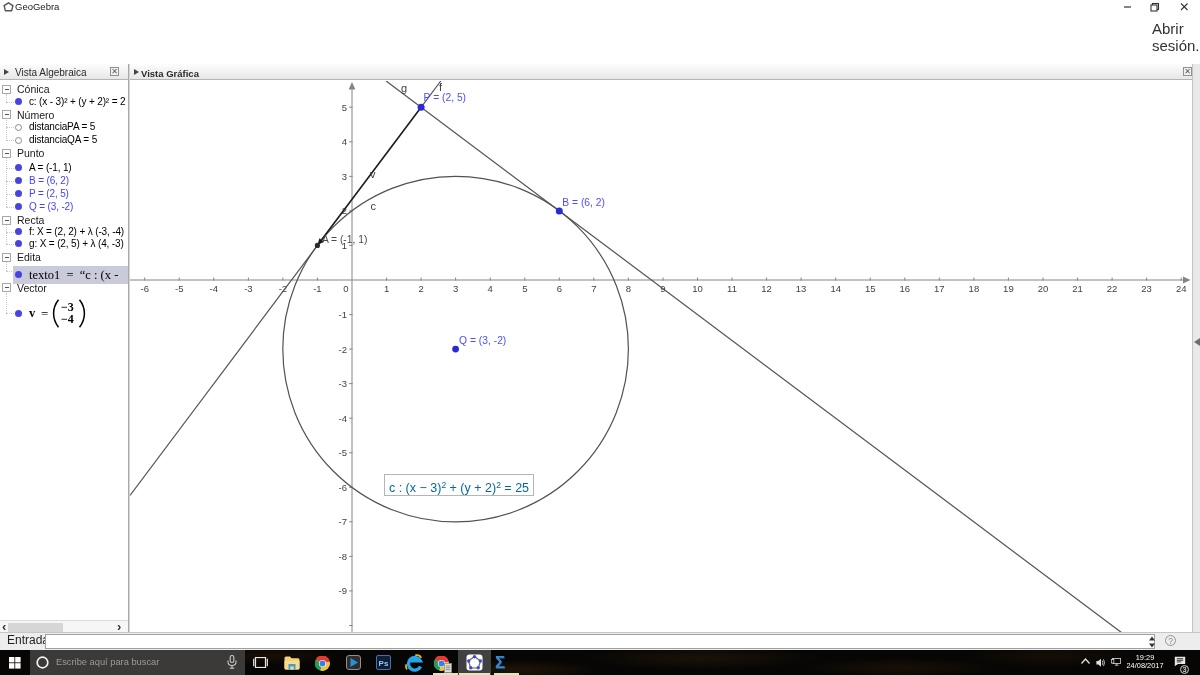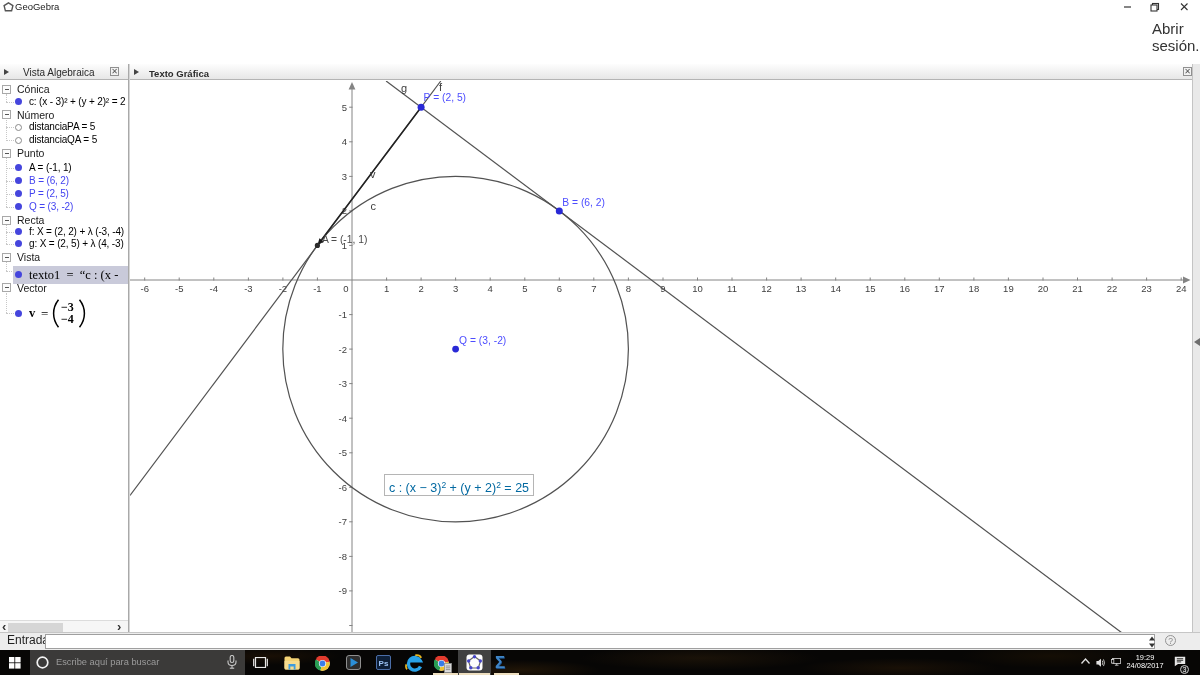--- a/index.html
+++ b/index.html
@@ -20,21 +20,21 @@
 .tbtn .dd{position:absolute;right:-1px;bottom:-1px;width:0;height:0;border-left:4px solid transparent;border-right:4px solid transparent;border-top:6px solid #858585;}
 .tbtn .ddi{position:absolute;right:0.5px;bottom:0.2px;width:0;height:0;border-left:2.8px solid transparent;border-right:2.8px solid transparent;border-top:4.2px solid #fdfdfd;}
 #tb1{border:2px solid #2d3c9d;box-shadow:inset 0 0 0 1.5px #ffffff, inset 0 0 0 4px #2d3c9d;background:#fff;}
 #tb1 svg{left:5px;top:4px;}
 .ubtn{position:absolute;top:3px;height:12px;border:1px solid #9a9a9a;}
 #undoB{left:1136px;width:27px;background:#ebebeb;}
 #redoB{left:1163px;width:28px;background:#c9c9c9;}
 
 .vhead{position:absolute;top:64px;height:16px;background:linear-gradient(#fdfdfd,#e7e7e7);border-bottom:1px solid #b4b4b4;}
 .varrow{position:absolute;top:4.5px;width:0;height:0;border-top:3.5px solid transparent;border-bottom:3.5px solid transparent;border-left:5px solid #444;}
-.vtitle{position:absolute;top:3px;font-size:10px;color:#2a2a2a;margin-left:8px;}
+.vtitle{position:absolute;top:3px;font-size:10px;color:#2a2a2a;}
 .xbox{position:absolute;top:3px;width:9px;height:9px;border:1px solid #909090;background:#f2f2f2;color:#555;font-size:8px;line-height:7px;text-align:center;}
 
 #algpanel{position:absolute;left:0;top:80px;width:128px;height:540px;background:#fff;overflow:hidden;font-size:10px;}
 .grow{position:absolute;left:17px;color:#1a1a1a;white-space:nowrap;font-size:10.5px;}
 .irow{position:absolute;left:29px;font-weight:normal;color:#000;white-space:nowrap;letter-spacing:-0.15px;}
 .blue{color:#4343f0;}
 .mbox{position:absolute;left:2px;width:9px;height:9px;border:1px solid #a8a8a8;background:#fcfcfc;}
 .mbox::after{content:"";position:absolute;left:1.5px;top:3px;width:4px;height:1px;background:#555;}
 .dot{position:absolute;left:15px;width:7px;height:7px;border-radius:50%;background:#4545dd;}
 .odot{position:absolute;left:15px;width:7px;height:7px;border-radius:50%;border:1px solid #8a8a8a;background:#fff;}
@@ -220,21 +220,21 @@
       </svg>
   </div>
 
   <div class="vhead" style="left:0;width:128px">
     <div class="varrow" style="left:4px"></div>
     <span class="vtitle" style="left:15px">Vista Algebraica</span>
     <div class="xbox" style="left:110px">✕</div>
   </div>
   <div class="vhead" style="left:130px;width:1062px">
     <div class="varrow" style="left:4px"></div>
-    <span class="vtitle" style="left:11px;font-weight:bold;font-size:9.5px;top:3.5px">Texto Gráfica</span>
+    <span class="vtitle" style="left:11px;font-weight:bold;font-size:9.5px;top:3.5px">Vista Gráfica</span>
     <div class="xbox" style="left:1053px">✕</div>
   </div>
 
   <div id="algpanel">
     <div class="mbox" style="top:4.5px"></div>
     <div class="grow" style="top:3.0px">Cónica</div>
     <div class="dot" style="top:18.0px"></div>
     <div class="irow" style="top:15.5px">c: (x - 3)² + (y + 2)² = 2</div>
     <div class="mbox" style="top:30.3px"></div>
     <div class="grow" style="top:28.8px">Número</div>
@@ -252,21 +252,21 @@
     <div class="irow blue" style="top:107.7px">P = (2, 5)</div>
     <div class="dot" style="top:123.4px"></div>
     <div class="irow blue" style="top:120.9px">Q = (3, -2)</div>
     <div class="mbox" style="top:135.5px"></div>
     <div class="grow" style="top:134.0px">Recta</div>
     <div class="dot" style="top:148.1px"></div>
     <div class="irow" style="top:145.6px">f: X = (2, 2) + λ (-3, -4)</div>
     <div class="dot" style="top:160.4px"></div>
     <div class="irow" style="top:157.9px">g: X = (2, 5) + λ (4, -3)</div>
     <div class="mbox" style="top:172.5px"></div>
-    <div class="grow" style="top:171.0px">Vista</div>
+    <div class="grow" style="top:171.0px">Edita</div>
     <div style="position:absolute;left:13px;top:185.5px;width:115px;height:18px;background:#c9cada"></div>
     <div class="dot" style="top:190.5px"></div>
     <div class="irow" style="top:188px;left:29px;font-family:'Liberation Serif',serif;font-size:12.5px;letter-spacing:0">texto1&nbsp; = &nbsp;“c : (x -</div>
     <div class="mbox" style="top:203.3px"></div>
     <div class="grow" style="top:201.8px">Vector</div>
     <div class="dot" style="top:229.5px"></div>
     <div style="position:absolute;left:29px;top:226px;font-weight:bold;font-size:12.5px;color:#000;font-family:'Liberation Serif',serif">v</div>
     <div style="position:absolute;left:41px;top:225.5px;font-size:13px;color:#000;font-family:'Liberation Serif',serif">=</div>
     <svg style="position:absolute;left:51px;top:218.5px" width="36" height="29" viewBox="0 0 36 29">
         <path d="M7.5 0.8 Q2.6 7 2.6 14.5 Q2.6 22 7.5 28.2" stroke="#000" stroke-width="1.5" fill="none"></path>

